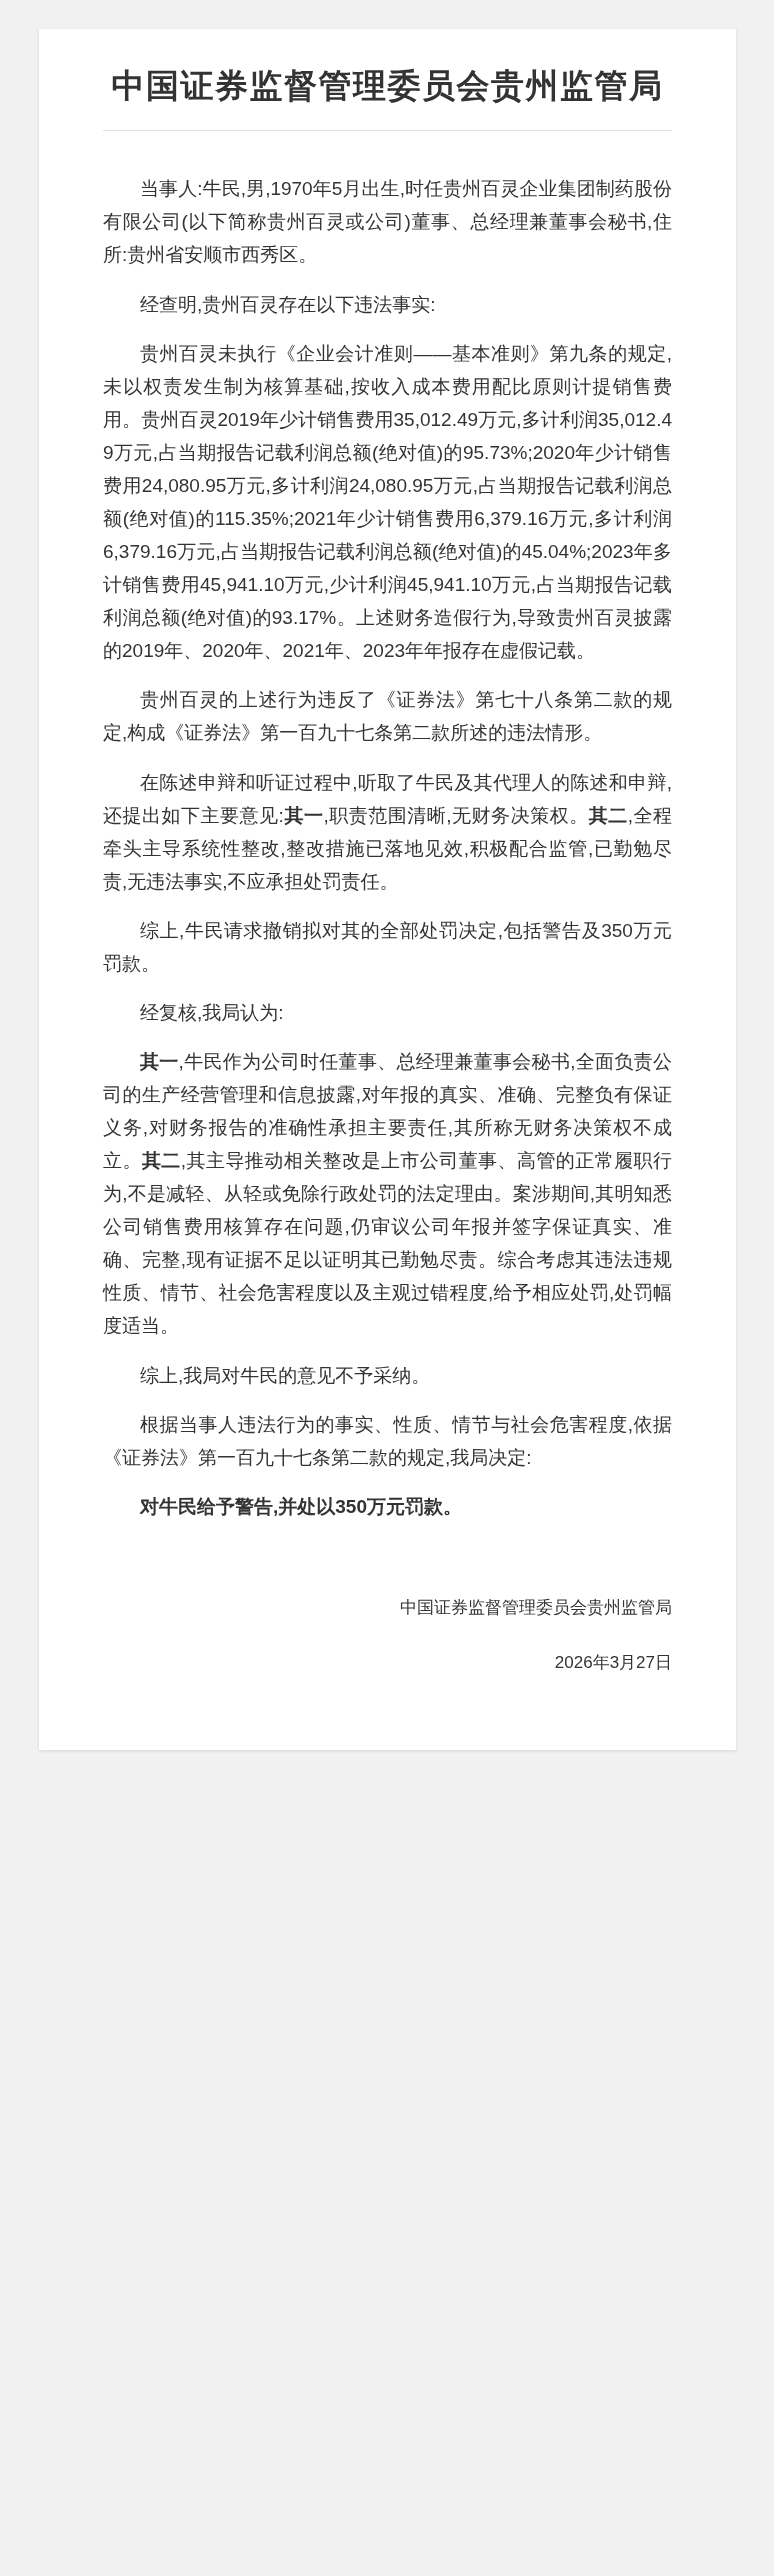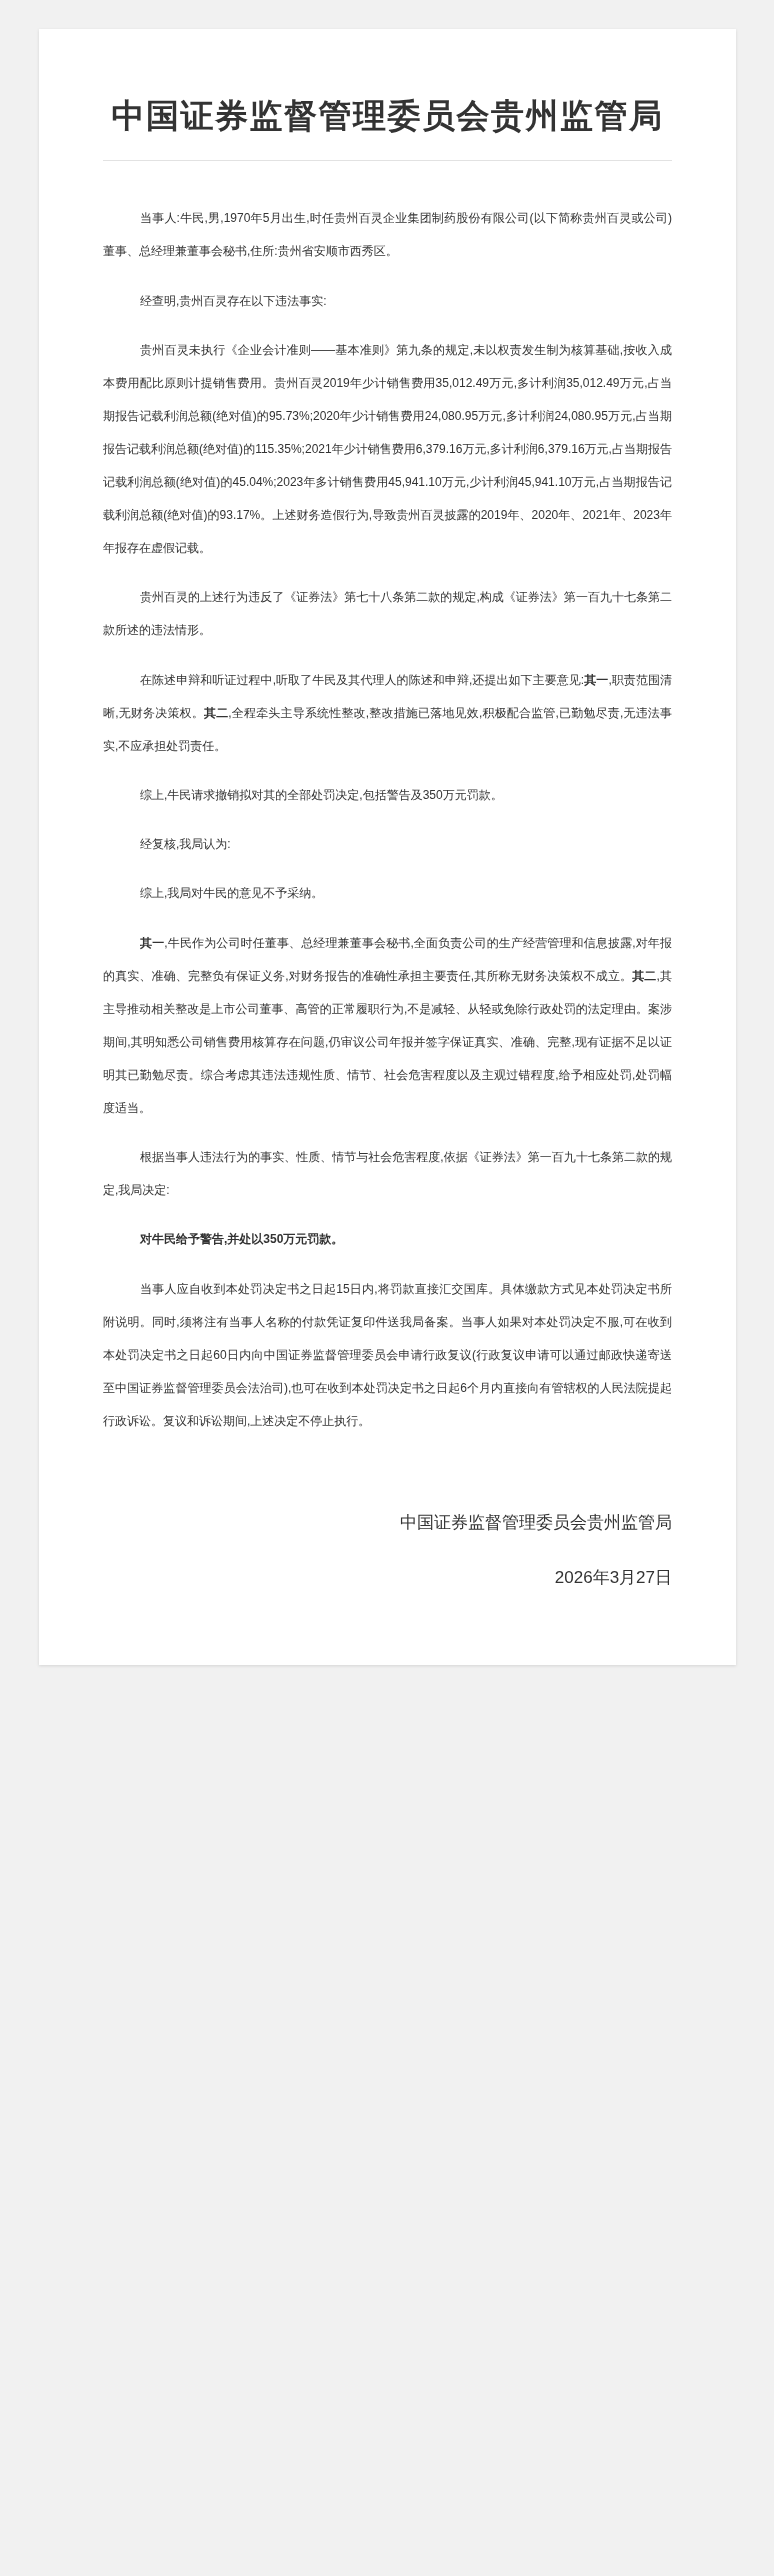--- a/index.html
+++ b/index.html
@@ -11,21 +11,21 @@
     width: 775px;
     min-height: 2576px;
     font-family: "Liberation Sans", sans-serif;
     -webkit-font-smoothing: antialiased;
   }
   .card {
     width: 697px;
     margin: 29.4px auto 0;
     background: #ffffff;
     box-sizing: border-box;
-    padding: 57px 64px 71px;
+    padding: 27px 64px 71px;
     box-shadow: 0 0.8px 3.1px rgba(0,0,0,0.12);
   }
   .title {
     margin: 0;
     text-align: center;
     font-size: 33px;
     line-height: 60px;
     font-weight: 700;
     color: #333333;
     letter-spacing: 1.5px;
@@ -33,21 +33,21 @@
   .divider {
     border: none;
     border-top: 0.8px solid #e2e2e2;
     margin: 14px 0 0;
   }
   .doc-body {
     margin-top: 41px;
   }
   .doc-body p {
     margin: 16.3px 0;
-    font-size: 12px;
+    font-size: 19px;
     line-height: 33px;
     color: #333333;
     text-align: justify;
     text-indent: 37px;
     word-break: break-all;
   }
   .doc-body p:first-child { margin-top: 0; }
   .doc-body p:last-child { margin-bottom: 0; }
   .b { font-weight: 700; }
   .sig-block { margin-top: 68px; }
@@ -68,25 +68,24 @@
     <h1 class="title">中国证券监督管理委员会贵州监管局</h1>
     <hr class="divider">
     <div class="doc-body" id="doc-body">
         <p><span>当事人:牛民,男,1970年5月出生,时任贵州百灵企业集团制药股份有限公司(以下简称贵州百灵或公司)董事、总经理兼董事会秘书,住所:贵州省安顺市西秀区。</span></p>
         <p><span>经查明,贵州百灵存在以下违法事实:</span></p>
         <p><span>贵州百灵未执行《企业会计准则——基本准则》第九条的规定,未以权责发生制为核算基础,按收入成本费用配比原则计提销售费用。贵州百灵2019年少计销售费用35,012.49万元,多计利润35,012.49万元,占当期报告记载利润总额(绝对值)的95.73%;2020年少计销售费用24,080.95万元,多计利润24,080.95万元,占当期报告记载利润总额(绝对值)的115.35%;2021年少计销售费用6,379.16万元,多计利润6,379.16万元,占当期报告记载利润总额(绝对值)的45.04%;2023年多计销售费用45,941.10万元,少计利润45,941.10万元,占当期报告记载利润总额(绝对值)的93.17%。上述财务造假行为,导致贵州百灵披露的2019年、2020年、2021年、2023年年报存在虚假记载。</span></p>
         <p><span>贵州百灵的上述行为违反了《证券法》第七十八条第二款的规定,构成《证券法》第一百九十七条第二款所述的违法情形。</span></p>
         <p><span>在陈述申辩和听证过程中,听取了牛民及其代理人的陈述和申辩,还提出如下主要意见:</span><span class="b">其一</span><span>,职责范围清晰,无财务决策权。</span><span class="b">其二</span><span>,全程牵头主导系统性整改,整改措施已落地见效,积极配合监管,已勤勉尽责,无违法事实,不应承担处罚责任。</span></p>
         <p><span>综上,牛民请求撤销拟对其的全部处罚决定,包括警告及350万元罚款。</span></p>
         <p><span>经复核,我局认为:</span></p>
+        <p><span class="b">其一</span><span>,牛民作为公司时任董事、总经理兼董事会秘书,全面负责公司的生产经营管理和信息披露,对年报的真实、准确、完整负有保证义务,对财务报告的准确性承担主要责任,其所称无财务决策权不成立。</span><span class="b">其二</span><span>,其主导推动相关整改是上市公司董事、高管的正常履职行为,不是减轻、从轻或免除行政处罚的法定理由。案涉期间,其明知悉公司销售费用核算存在问题,仍审议公司年报并签字保证真实、准确、完整,现有证据不足以证明其已勤勉尽责。综合考虑其违法违规性质、情节、社会危害程度以及主观过错程度,给予相应处罚,处罚幅度适当。</span></p>
         <p><span>综上,我局对牛民的意见不予采纳。</span></p>
-        <p><span class="b">其一</span><span>,牛民作为公司时任董事、总经理兼董事会秘书,全面负责公司的生产经营管理和信息披露,对年报的真实、准确、完整负有保证义务,对财务报告的准确性承担主要责任,其所称无财务决策权不成立。</span><span class="b">其二</span><span>,其主导推动相关整改是上市公司董事、高管的正常履职行为,不是减轻、从轻或免除行政处罚的法定理由。案涉期间,其明知悉公司销售费用核算存在问题,仍审议公司年报并签字保证真实、准确、完整,现有证据不足以证明其已勤勉尽责。综合考虑其违法违规性质、情节、社会危害程度以及主观过错程度,给予相应处罚,处罚幅度适当。</span></p>
         <p><span>根据当事人违法行为的事实、性质、情节与社会危害程度,依据《证券法》第一百九十七条第二款的规定,我局决定:</span></p>
         <p><span class="b">对牛民给予警告,并处以350万元罚款。</span></p>
-        <p><span>当事人应自收到本处罚决定书之日起15日内,将罚款直接汇交国库。具体缴款方式见本处罚决定书所附说明。同时,须将注有当事人名称的付款凭证复印件送我局备案。当事人如果对本处罚决定不服,可在收到本处罚决定书之日起60日内向中国证券监督管理委员会申请行政复议(行政复议申请可以通过邮政快递寄送至中国证券监督管理委员会法治司),也可在收到本处罚决定书之日起6个月内直接向有管辖权的人民法院提起行政诉讼。复议和诉讼期间,上述决定不停止执行。</span></p>
       </div>
     <div class="sig-block">
       <p class="sig">中国证券监督管理委员会贵州监管局</p>
       <p class="date">2026年3月27日</p>
     </div>
   </div>
 </div>
 
 
 </body></html>

